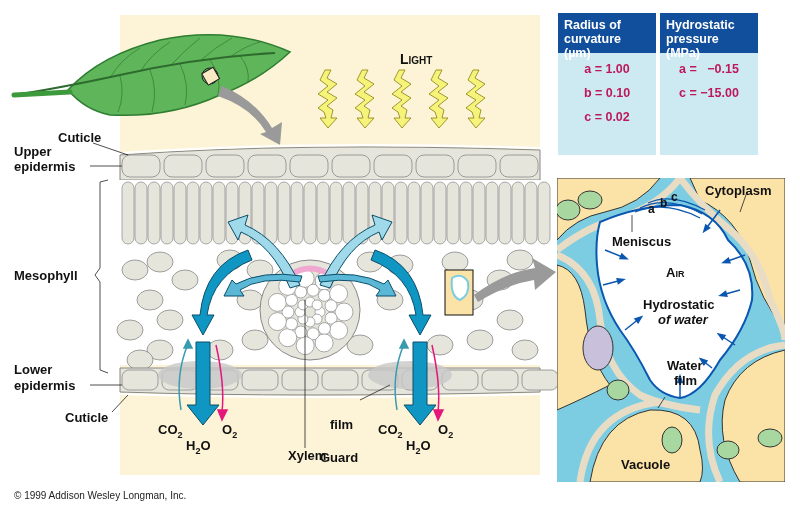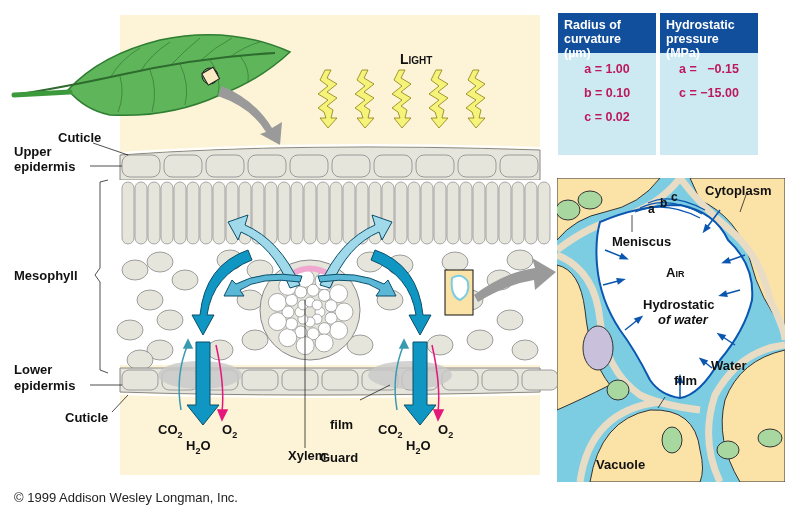--- a/index.html
+++ b/index.html
@@ -1,18 +1,18 @@
 <!DOCTYPE html>
 <html><head>
 <meta charset="utf-8">
 <style>
   html,body{margin:0;padding:0;background:#ffffff;}
   body{width:800px;height:514px;position:relative;overflow:hidden;font-family:"Liberation Sans",sans-serif;}
   .lbl{position:absolute;font-weight:bold;font-size:13px;color:#111;line-height:15px;white-space:nowrap;}
-  .copyright{position:absolute;left:14px;top:490px;font-size:13px;color:#222;font-family:"Liberation Sans",sans-serif;}
+  .copyright{position:absolute;left:14px;top:490px;font-size:10px;color:#222;font-family:"Liberation Sans",sans-serif;}
   #main-svg{position:absolute;left:0;top:0;}
   .table-wrap{position:absolute;left:558px;top:13px;width:200px;height:142px;display:flex;gap:4px;}
   .tcol{flex:1;background:#cdeaf2;display:flex;flex-direction:column;}
   .thead{background:#114e9b;color:#fff;font-weight:bold;font-size:12.5px;line-height:14px;padding:5px 5px 6px 6px;height:29px;}
   .trow{font-weight:bold;font-size:12.5px;color:#be185d;text-align:center;height:24px;line-height:24px;}
   .tbody{padding-top:4px;}
   .smallcaps{font-variant:small-caps;}
 </style>
 </head>
 <body>
@@ -338,23 +338,23 @@
 <div class="lbl" style="left:406px;top:438px;"><span>H</span><sub style="font-size:9px">2</sub><span>O</span></div>
 
 <div class="lbl" style="left:705px;top:183px;">Cytoplasm</div>
 <div class="lbl" style="left:648px;top:202px;font-size:12px;">a</div>
 <div class="lbl" style="left:660px;top:196px;font-size:12px;">b</div>
 <div class="lbl" style="left:671px;top:190px;font-size:12px;">c</div>
 <div class="lbl" style="left:612px;top:234px;">Meniscus</div>
 <div class="lbl smallcaps" style="left:666px;top:265px;">Air</div>
 <div class="lbl" style="left:643px;top:297px;">Hydrostatic</div>
 <div class="lbl" style="left:658px;top:312px;font-style:italic;">of water</div>
-<div class="lbl" style="left:667px;top:358px;margin-left:44px;">Water</div>
+<div class="lbl" style="left:667px;top:358px;">Water</div>
 <div class="lbl" style="left:674px;top:373px;">film</div>
-<div class="lbl" style="left:596px;top:457px;">Vacuole</div>
+<div class="lbl" style="left:621px;top:457px;">Vacuole</div>
 
 <div class="table-wrap">
   <div class="tcol">
     <div class="thead">
       <div>Radius of</div>
       <div>curvature (µm)</div>
     </div>
     <div class="tbody">
       <div class="trow">a = 1.00</div>
       <div class="trow">b = 0.10</div>

